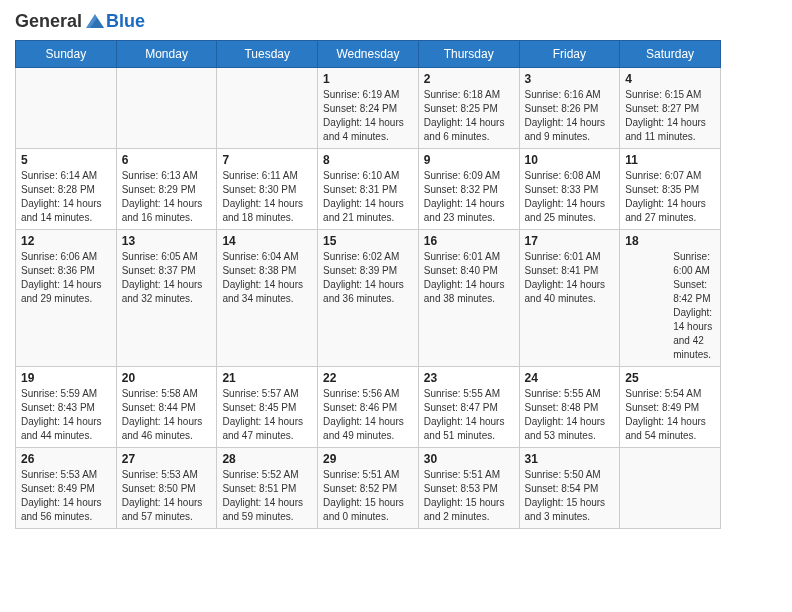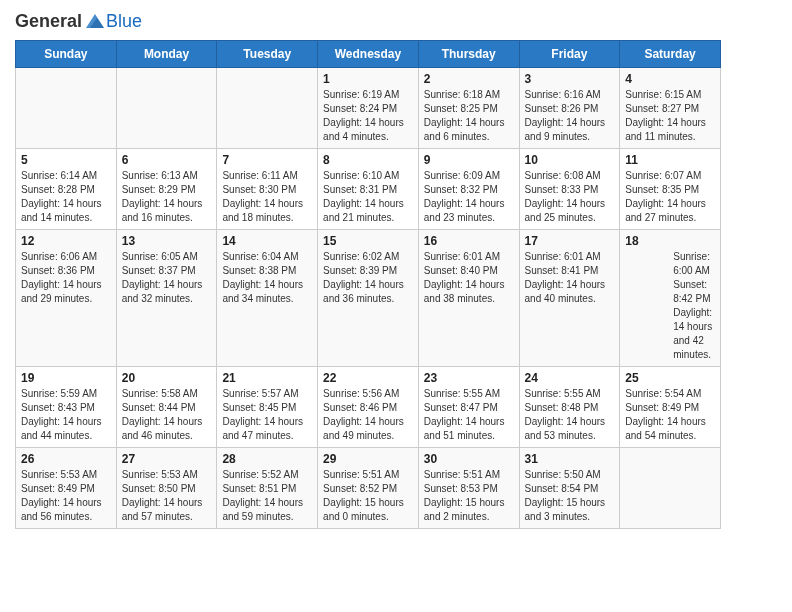--- a/index.html
+++ b/index.html
@@ -25,21 +25,21 @@
       display: flex;
       align-items: center;
     }
     .logo-text-general {
       font-size: 18px;
       font-weight: bold;
       color: #333;
     }
     .logo-text-blue {
       font-size: 18px;
-      font-weight: normal;
+      font-weight: bold;
       color: #1a6bbf;
     }
     .logo-icon {
       width: 22px;
       height: 22px;
       margin-left: 2px;
     }
     .title-block {
       text-align: right;
     }
@@ -55,21 +55,21 @@
     }
     table {
       width: 100%;
       border-collapse: collapse;
       table-layout: fixed;
     }
     thead tr th {
       background-color: #2979c4;
       color: #fff;
       font-size: 12px;
-      font-weight: bold;
+      font-weight: normal;
       padding: 6px 4px;
       text-align: center;
       border: 1px solid #2060a0;
     }
     tbody tr td {
       border: 1px solid #ccc;
       vertical-align: top;
       padding: 4px 5px;
       font-size: 10.5px;
       color: #222;

